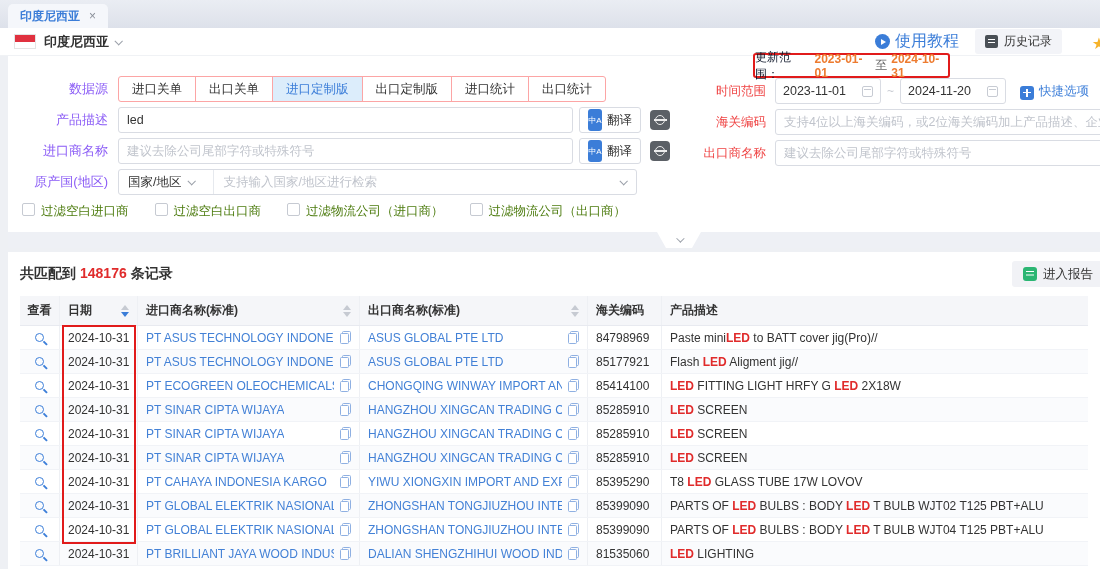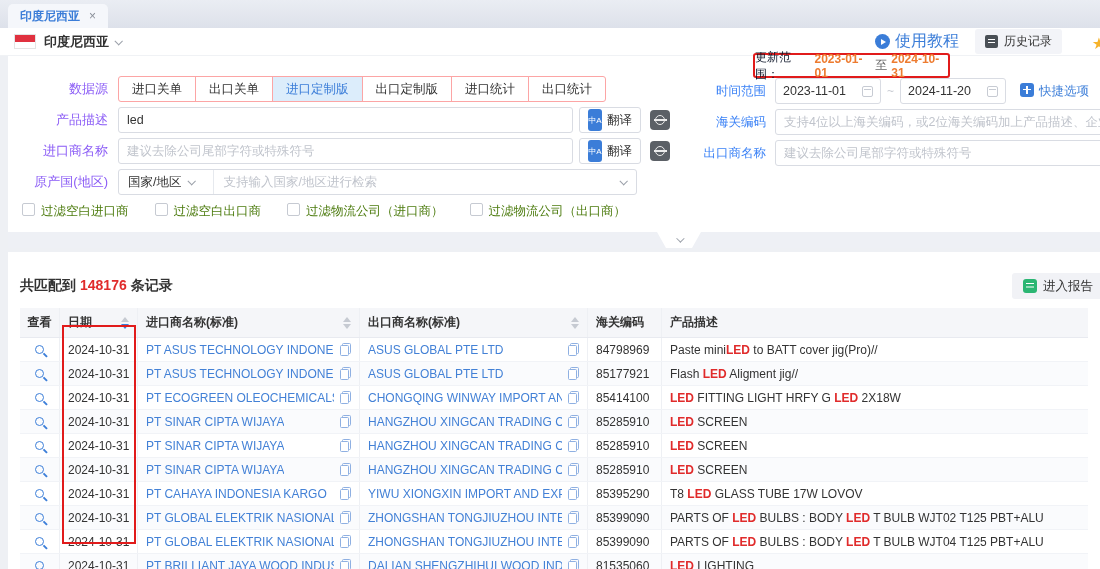--- a/index.html
+++ b/index.html
@@ -30,21 +30,21 @@
   
   .update-box { position:absolute; left:753px; top:53px; width:197px; height:25px; border:2px solid #e11b1b; border-radius:3px; background:#fff; display:flex; align-items:center; justify-content:center; gap:4px; font-size:12px; z-index:20; }
   .update-box .lbl { color:#0f172a; }
   .update-box .dt { color:#ed7b2f; font-weight:bold; }
   .update-box .mid { color:#666; }
 
   
   .filter-panel { position:absolute; left:8px; top:56px; width:1092px; height:176px; background:#fff; }
   .frow { position:absolute; display:flex; align-items:center; }
   .flabel { width:100px; text-align:right; font-size:13px; color:#8b5cf6; margin-right:10px; flex:none; }
-  .rlabel { width:72px; text-align:right; font-size:12.5px; color:#3b82f6; margin-right:9px; flex:none; }
+  .rlabel { width:72px; text-align:right; font-size:12.5px; color:#ef4444; margin-right:9px; flex:none; }
 
   .seg { display:flex; }
   .seg-btn { height:26px; padding:0 13px; border:1px solid #fca5a5; background:#fff; font-size:12.5px; color:#333; display:flex; align-items:center; margin-left:-1px; cursor:pointer; white-space:nowrap; }
   .seg-btn:first-child { border-radius:3px 0 0 3px; margin-left:0; }
   .seg-btn:last-child { border-radius:0 3px 3px 0; }
   .seg-btn.active { background:#dcedfb; color:#3b7dd8; position:relative; z-index:1; }
 
   .inp { height:26px; border:1px solid #d9dce3; border-radius:3px; background:#fff; font-size:12.5px; color:#333; padding:0 8px; outline:none; font-family:inherit; }
   .inp::placeholder { color:#c0c4cc; }
   .trans-btn { height:26px; border:1px solid #d9dce3; border-radius:3px; background:#fff; display:flex; align-items:center; gap:5px; padding:0 8px; margin-left:6px; font-size:12.5px; color:#333; cursor:pointer; }
@@ -56,35 +56,35 @@
   .origin-ctl { width:519px; height:26px; border:1px solid #d9dce3; border-radius:3px; display:flex; align-items:center; background:#fff; }
   .origin-sel { padding:0 9px; font-size:12.5px; color:#333; display:flex; align-items:center; gap:7px; border-right:1px solid #e6e9ee; height:100%; cursor:pointer; }
   .origin-inp { flex:1; border:none; outline:none; font-size:12.5px; padding:0 9px; color:#333; font-family:inherit; min-width:0; }
   .origin-inp::placeholder { color:#c0c4cc; }
   .origin-ctl .chev { margin-right:10px; }
 
   .cal { display:inline-block; width:11px; height:11px; border:1px solid #c7cbd3; border-radius:2px; position:relative; flex:none; }
   .cal::before { content:""; position:absolute; left:1px; right:1px; top:2.5px; height:1px; background:#c7cbd3; }
   .date-inp { width:106px; height:26px; border:1px solid #d9dce3; border-radius:3px; display:flex; align-items:center; justify-content:space-between; padding:0 7px; font-size:12.5px; color:#333; background:#fff; }
   .range-sep { color:#c9ccd3; margin:0 6px; font-size:12px; }
-  .quick { display:flex; align-items:flex-start; gap:5px; margin-left:14px; font-size:12.5px; color:#3b7dd8; cursor:pointer; }
+  .quick { display:flex; align-items:flex-end; gap:5px; margin-left:14px; font-size:12.5px; color:#3b7dd8; cursor:pointer; }
   .qico { width:14px; height:14px; border-radius:3px; background:#3b7dd8; position:relative; }
   .qico::before { content:""; position:absolute; left:3px; top:6.3px; width:8px; height:1.5px; background:#fff; }
   .qico::after { content:""; position:absolute; left:6.3px; top:3px; width:1.5px; height:8px; background:#fff; }
 
   .cbrow { position:absolute; left:14px; top:147px; display:flex; align-items:center; gap:26px; }
   .cb { display:flex; align-items:flex-start; gap:6px; font-size:12.5px; color:#4d7c0f; cursor:pointer; }
   .cbbox { width:13px; height:13px; border:1px solid #c6cad2; border-radius:2px; background:#fff; flex:none; }
 
   .panel-foot { position:absolute; left:8px; top:232px; width:1092px; height:16px; background:#eef0f5; }
   .collapse-tab { position:absolute; left:639px; top:0; width:64px; height:16px; background:#fff; clip-path:polygon(10px 0,54px 0,45px 16px,19px 16px); display:flex; align-items:center; justify-content:center; cursor:pointer; }
   .collapse-tab .chev { transform:rotate(45deg) translateY(-2px); }
 
   
-  .results-panel { position:absolute; left:8px; top:252px; width:1092px; height:317px; background:#fff; padding:12px 12px; }
+  .results-panel { position:absolute; left:8px; top:252px; width:1092px; height:317px; background:#fff; padding:0 12px; }
   .results-head { height:44px; display:flex; align-items:center; position:relative; }
   .summary { font-size:14px; font-weight:bold; color:#333; }
   .summary .cnt { color:#e02b2b; margin:0 4px; }
   .report-btn { position:absolute; right:-16px; top:9px; height:26px; background:#f1f2f6; border-radius:3px; display:flex; align-items:center; gap:6px; padding:0 11px; font-size:12.5px; color:#333; cursor:pointer; white-space:nowrap; }
   .rico { width:14px; height:14px; border-radius:3px; background:#2bb673; position:relative; }
   .rico::before { content:""; position:absolute; left:3px; right:3px; top:4px; height:1.2px; background:#fff; box-shadow:0 3.5px 0 #fff; }
 
   .tbl { width:1068px; font-size:12px; }
   .thead { display:flex; height:30px; background:#f5f6f9; align-items:center; border-bottom:1px solid #e8eaf0; font-weight:bold; }
   .th, .td { padding:0 8px; display:flex; align-items:center; height:100%; border-right:1px solid #eef0f4; overflow:hidden; white-space:nowrap; }

